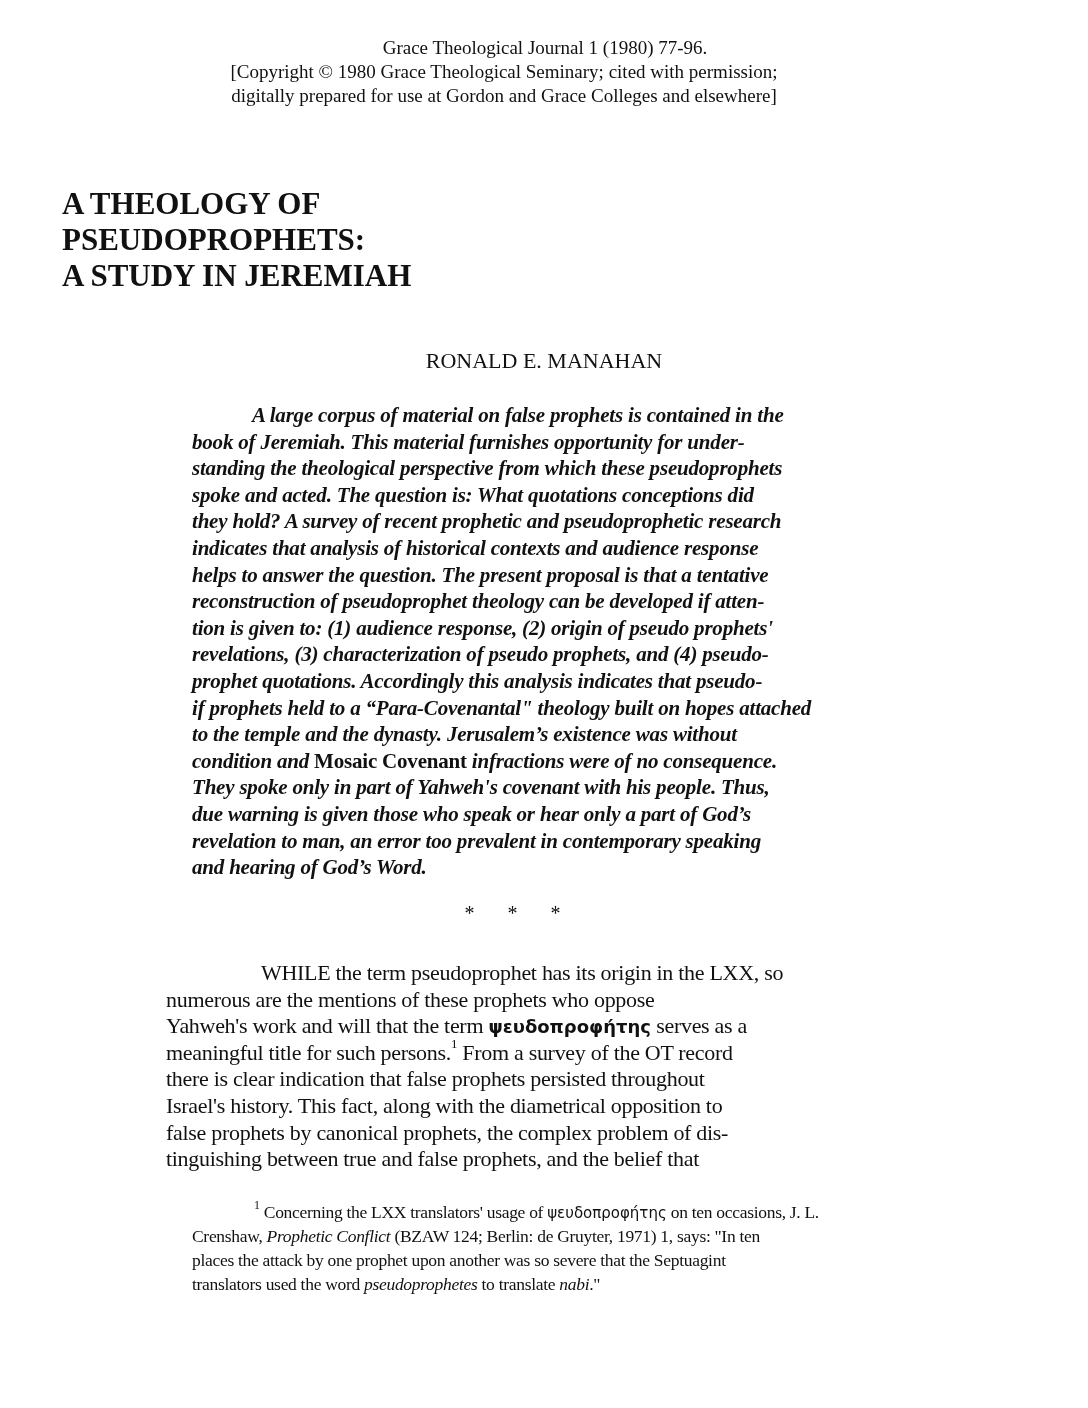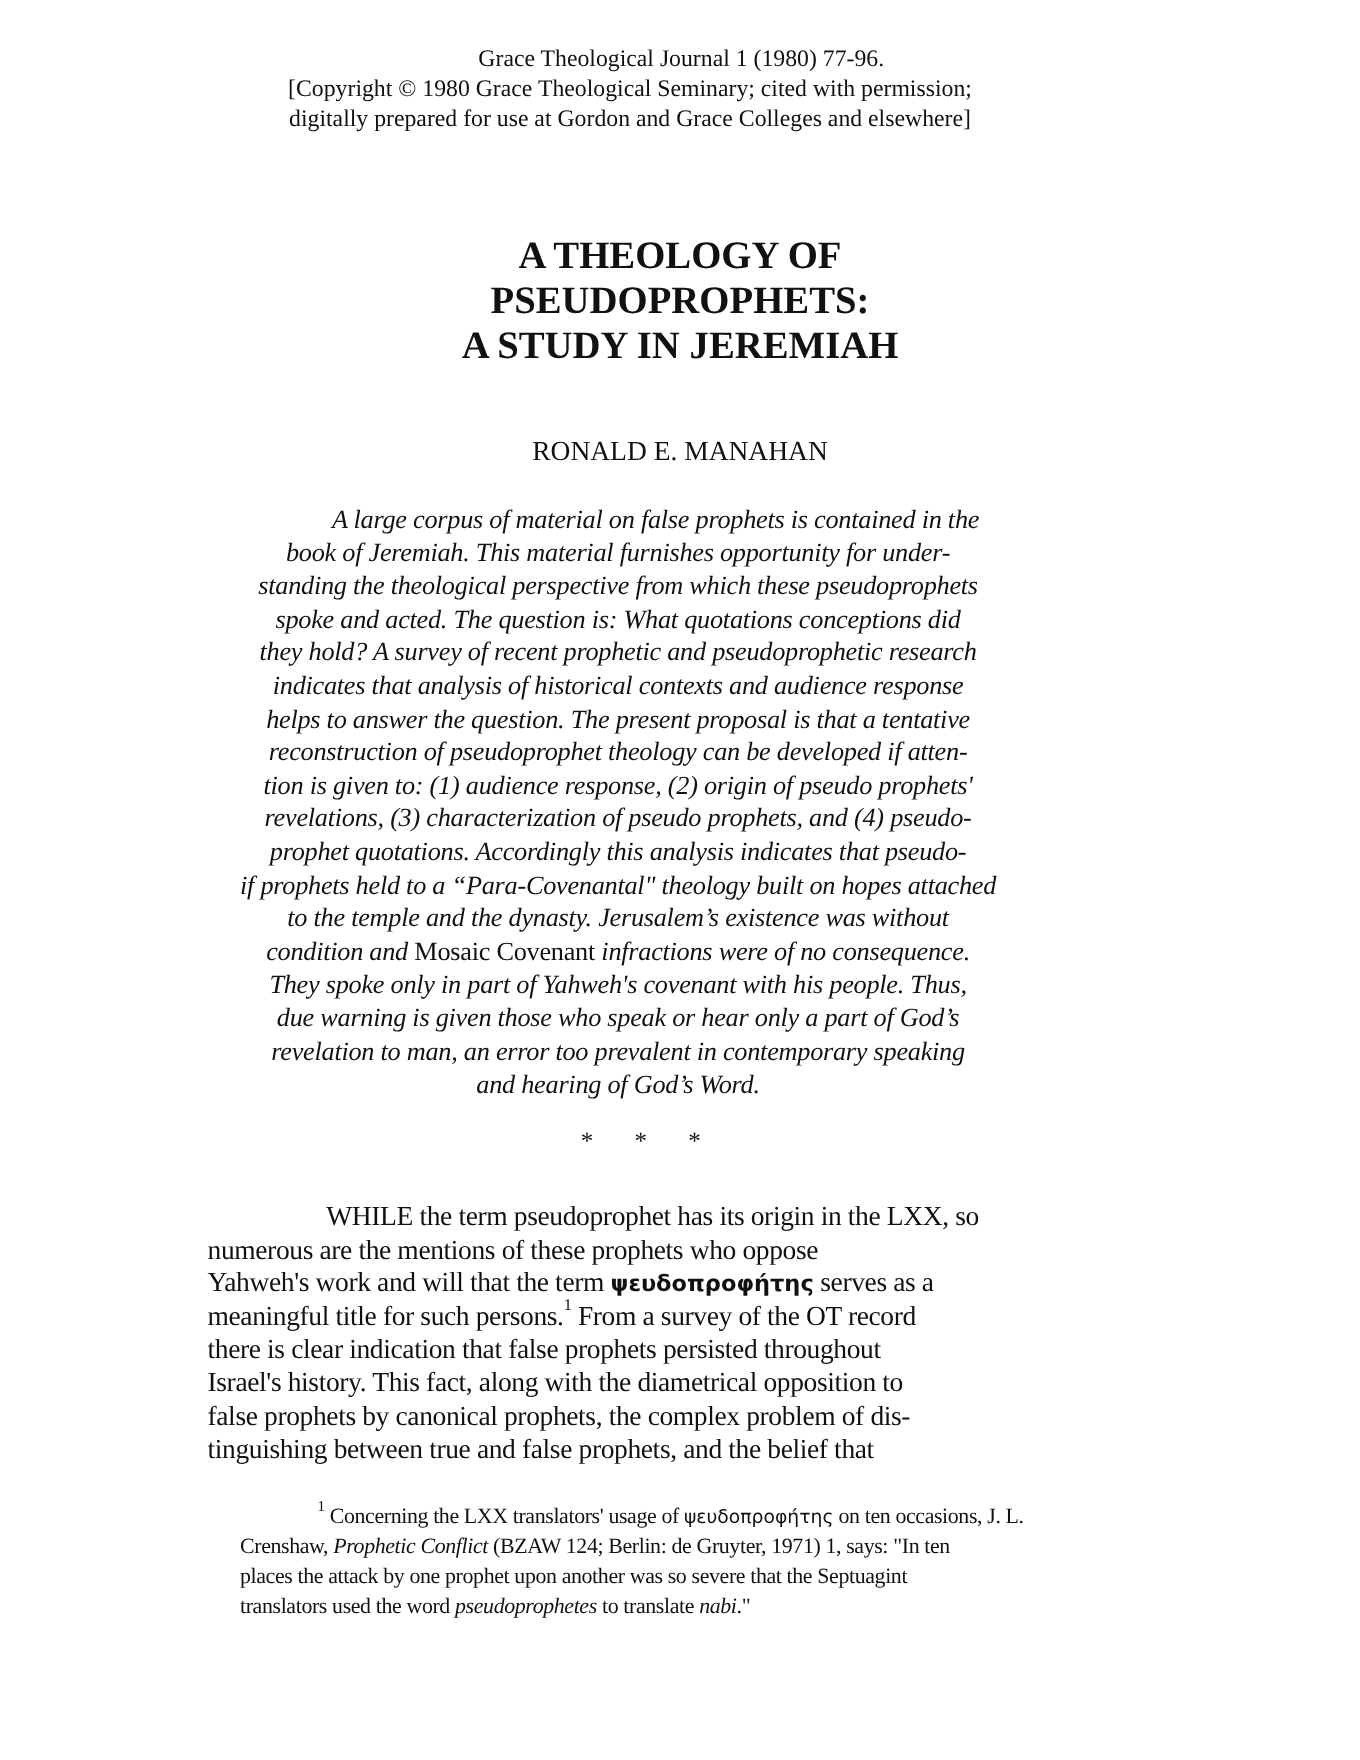--- a/index.html
+++ b/index.html
@@ -2,23 +2,23 @@
 <html><head>
   <meta charset="utf-8">
   <style>
     html, body { margin: 0; padding: 0; background: #ffffff; }
     body { width: 1088px; height: 1408px; position: relative; overflow: hidden; color: #111111;
            font-family: "Liberation Serif", "DejaVu Serif", serif; }
     .abs { position: absolute; white-space: nowrap; }
     .header { left: 0; width: 940px; text-align: center; font-size: 19px; line-height: 24px; }
     .header .l1 { padding-left: 150px; }
     .header .l2, .header .l3 { padding-left: 68px; }
-    .title { left: 0; width: 1088px; text-align: center; font-weight: bold; font-size: 31px; line-height: 36px; box-sizing: border-box; }
+    .title { left: 0; width: 1088px; text-align: left; font-weight: bold; font-size: 31px; line-height: 36px; padding-left: 62px; box-sizing: border-box; }
     .author { left: 0; width: 1088px; text-align: center; font-size: 22px; box-sizing: border-box; }
-    .abstract { left: 192px; font-style: italic; font-weight: normal; font-size: 21px; line-height: 26.6px; letter-spacing: -0.2px; text-align: center; }
+    .abstract { left: 192px; font-style: italic; font-weight: bold; font-size: 21px; line-height: 26.6px; letter-spacing: -0.2px; }
     .abstract .line { display: block; height: 26.6px; }
     .abstract .ind { padding-left: 60px; }
     .abstract .upright { font-style: normal; }
     .stars { left: 448px; top: 902px; font-size: 20px; letter-spacing: 0; }
     .stars span { display: inline-block; width: 43px; text-align: center; }
     .body { left: 149px; font-size: 22px; line-height: 26.6px; letter-spacing: -0.3px; margin-left: 17px; }
     .body .line { display: block; height: 26.6px; }
     .body .ind { padding-left: 95px; }
     .greek { font-family: "DejaVu Sans", sans-serif; font-weight: bold; font-size: 18px; letter-spacing: 0; }
     sup { font-size: 13px; line-height: 0; position: relative; top: -3px; vertical-align: super; }

